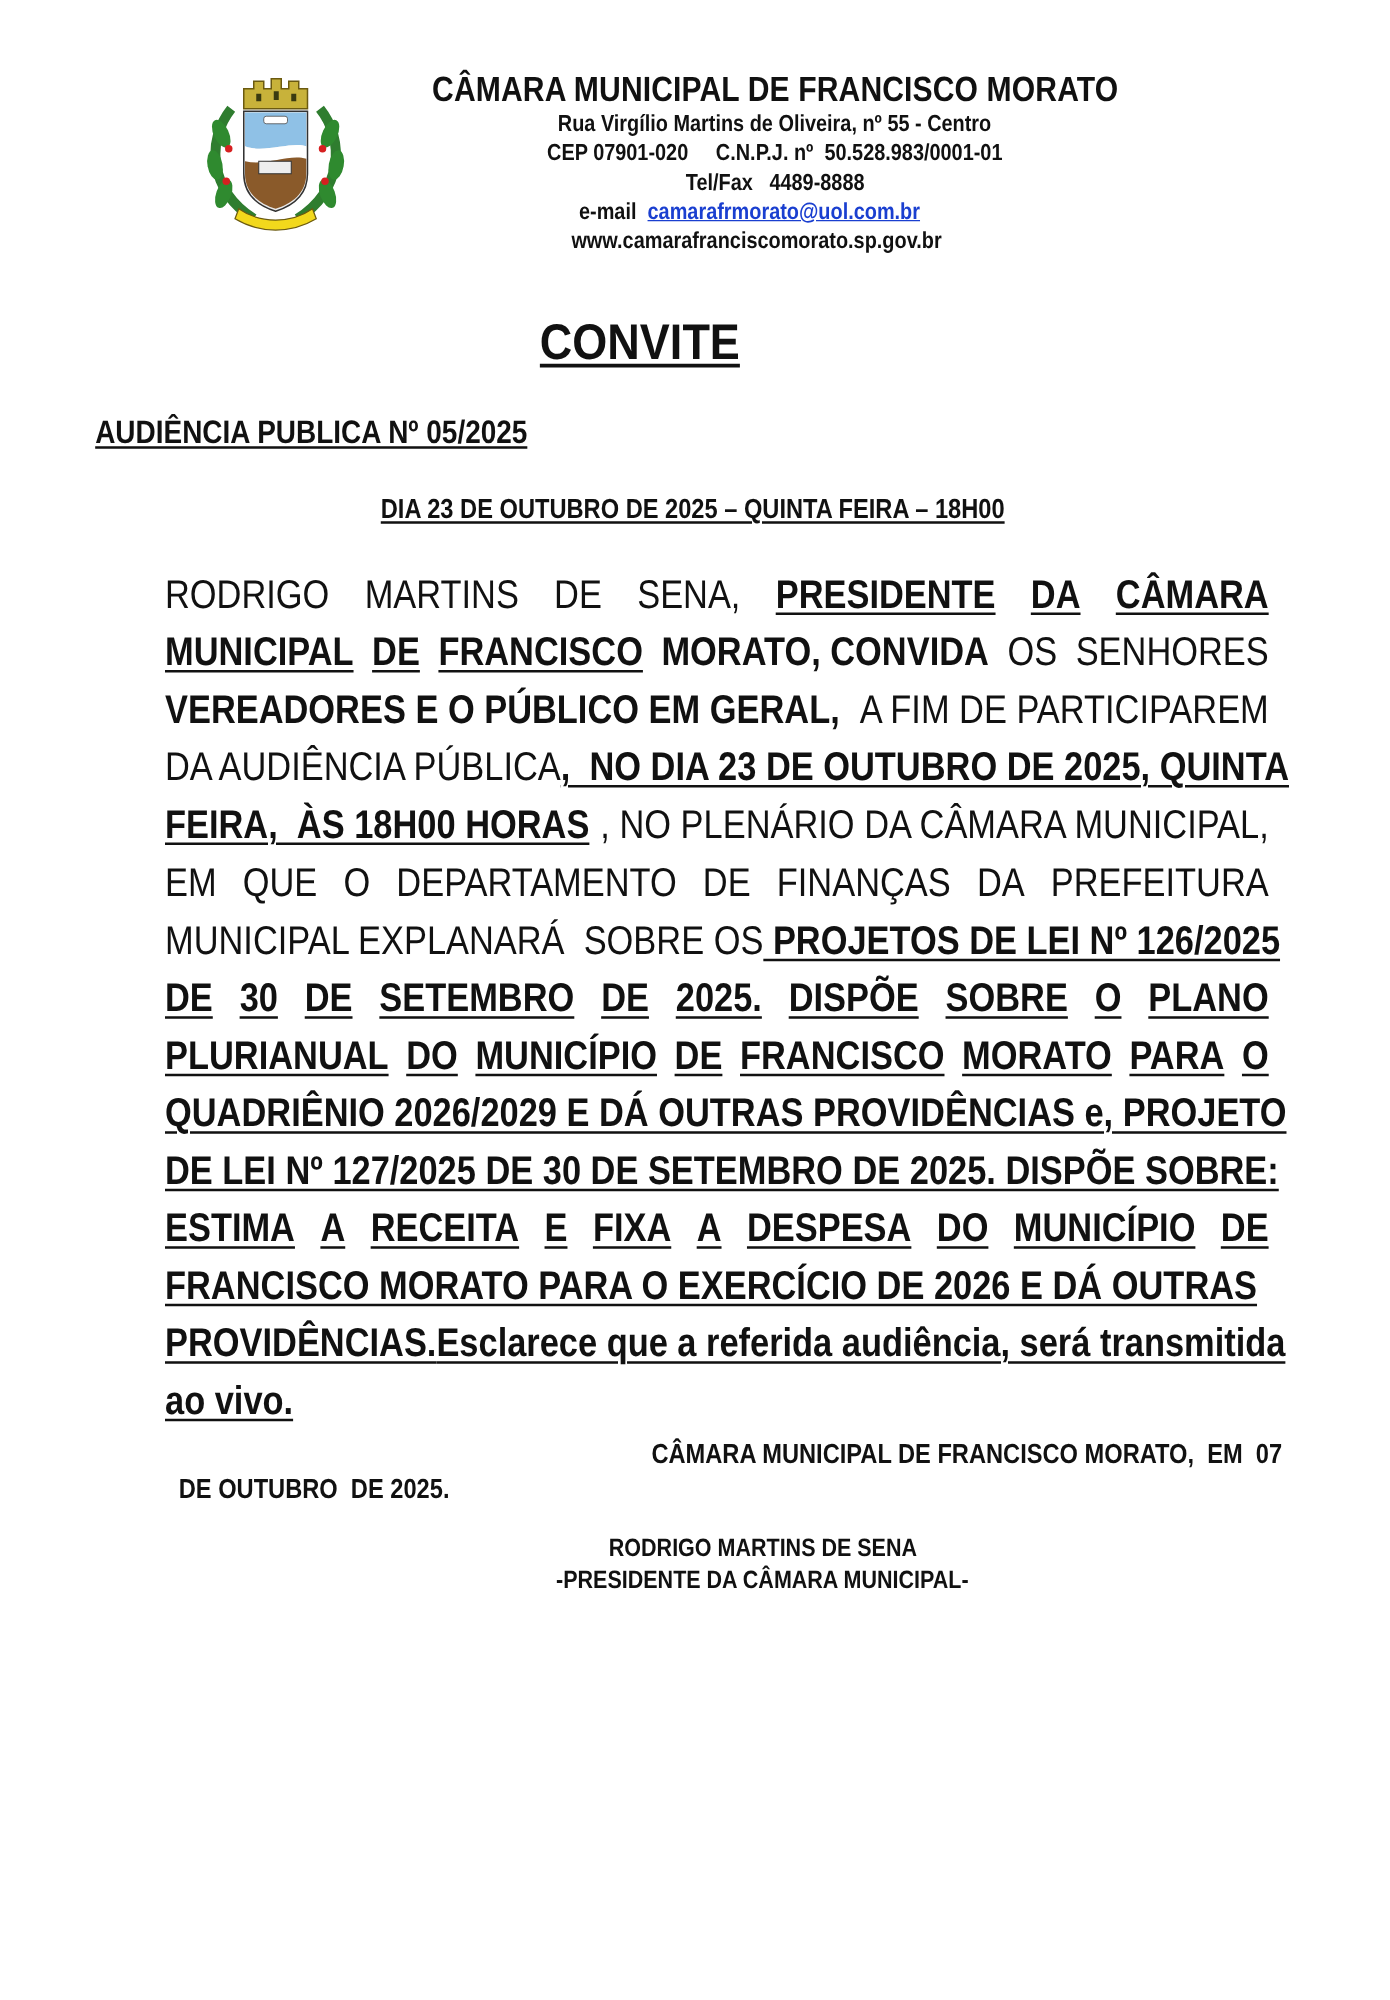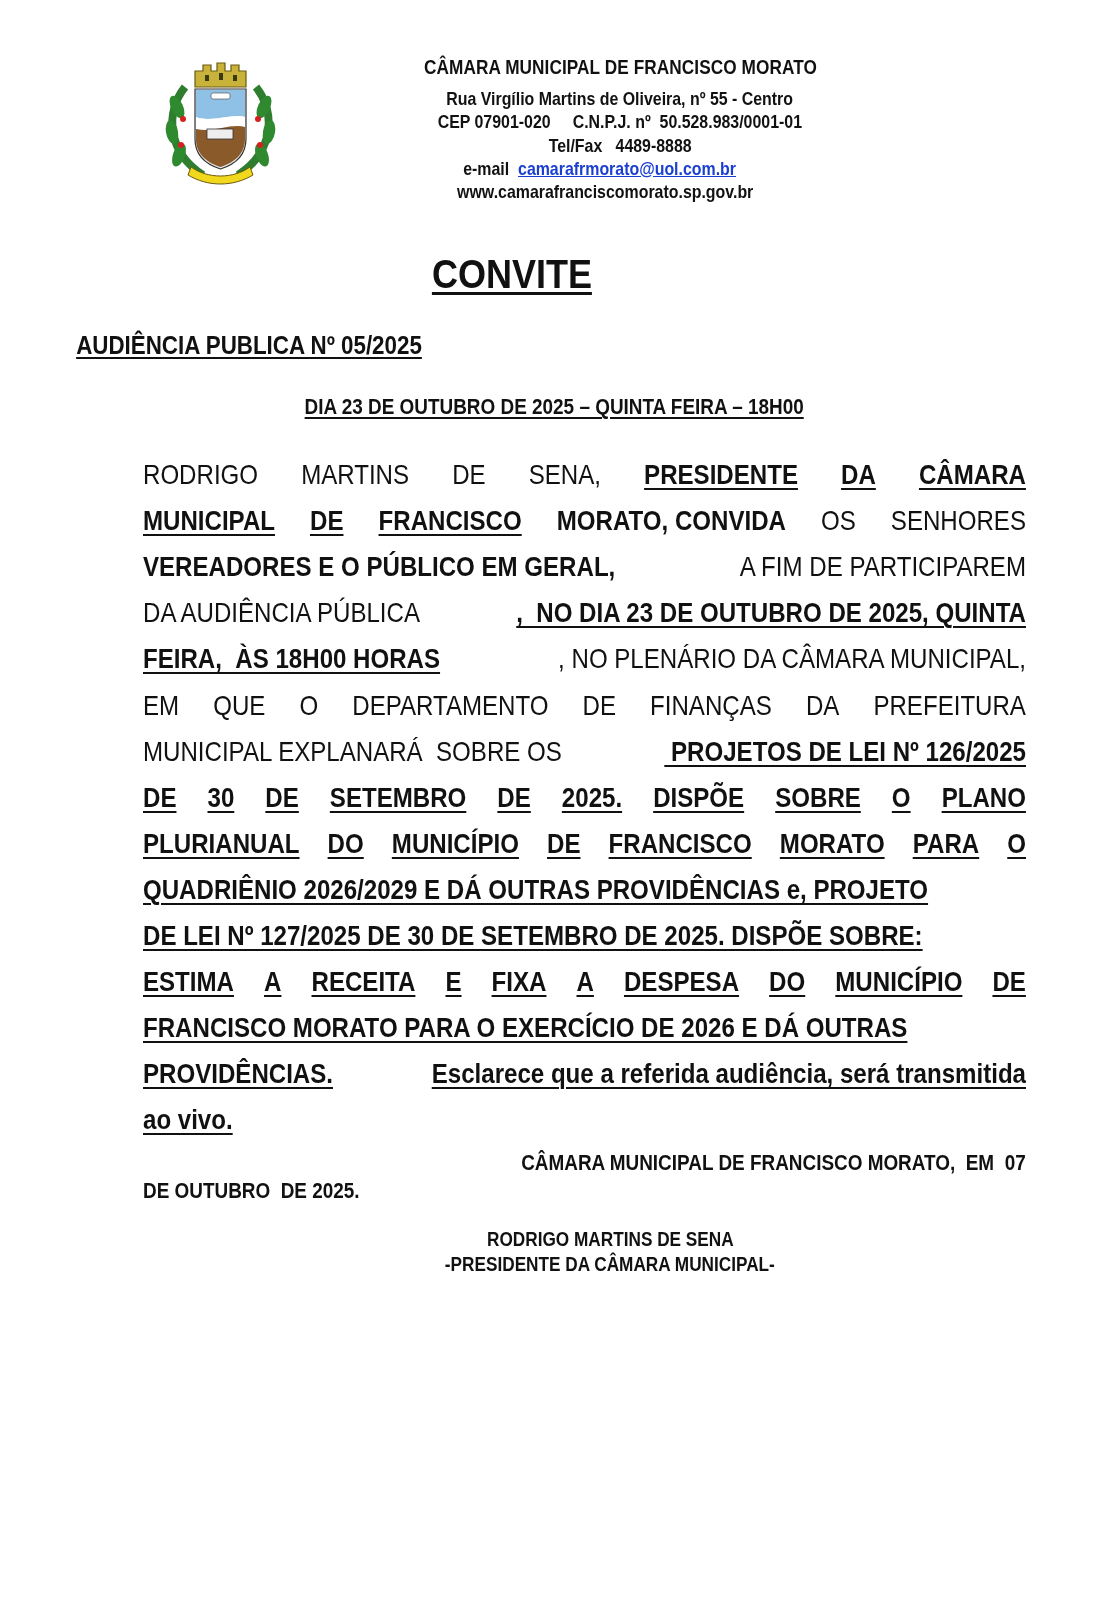--- a/index.html
+++ b/index.html
@@ -1,38 +1,38 @@
 <!DOCTYPE html>
 <html><head>
 <meta charset="utf-8">
 <style>
   html, body { margin:0; padding:0; background:#ffffff; }
   body { width:1112px; height:1600px; position:relative; overflow:hidden; color:#111; font-family:"Liberation Sans", sans-serif; }
   .abs { position:absolute; }
   
   #crest { left:163px; top:57px; width:115px; height:132px; }
   .hdr { position:absolute; left:300px; width:640px; text-align:center; font-weight:bold; white-space:nowrap; }
-  .hdr-title { top:56px; font-size:20px; letter-spacing:0.1px; }
+  .hdr-title { top:56px; font-size:28px; letter-spacing:0.1px; }
   .hdr-line { font-size:18.5px; }
   .hdr-addr { top:88px; }
   .hdr-cep { top:111px;text-align:center; }
   .hdr-tel { top:135px; }
   .hdr-mail { top:158px; left:280px; }
   .hdr-web { top:181px; left:285px; }
   .hdr-mail a { color:#1a3fd0; text-decoration:underline; }
   .cond { display:inline-block; transform:scaleX(0.86); transform-origin:center; }
   
   #convite { left:0; width:1024px; top:252px; text-align:center; font-size:40px; font-weight:bold; }
   #convite span { text-decoration:underline; text-decoration-thickness:3px; text-underline-offset:4px; display:inline-block; transform:scaleX(0.9); }
   #audiencia { left:0; width:1104px; top:330px; text-align:left; font-size:26px; font-weight:bold;padding-left:48px; }
   #dia { left:0; width:1108px; top:394px; text-align:center; font-size:22px; font-weight:bold; }
   .u { text-decoration:underline; text-decoration-thickness:2px; text-underline-offset:3px; }
   .cond2 { display:inline-block; transform:scaleX(0.86); transform-origin:center; white-space:nowrap; }
   
-  .body-line { position:absolute; left:143px; width:883px; height:40px; font-size:28px; line-height:40px; white-space:nowrap; }
+  .body-line { position:absolute; left:132px; width:883px; height:40px; font-size:32px; line-height:40px; white-space:nowrap; }
   .body-line .inner { display:flex; justify-content:space-between; width:100%; }
   .seg { white-space:pre; }
   .b { font-weight:bold; }
   .ul { text-decoration:underline; text-decoration-thickness:2px; text-underline-offset:4px; }
   .body-line .scaler { transform-origin:left center; display:block; width:100%; }
   
   #closing1 { left:143px; width:883px; top:1150px; text-align:right; font-size:22px; font-weight:bold; white-space:nowrap; }
   #closing2 { left:143px; top:1178px; font-size:22px; font-weight:bold; white-space:nowrap; }
   #sig-name { left:300px; width:620px; top:1228px; text-align:center; font-size:20px; font-weight:bold; }
   #sig-role { left:300px; width:620px; top:1253px; text-align:center; font-size:20px; font-weight:bold; }

